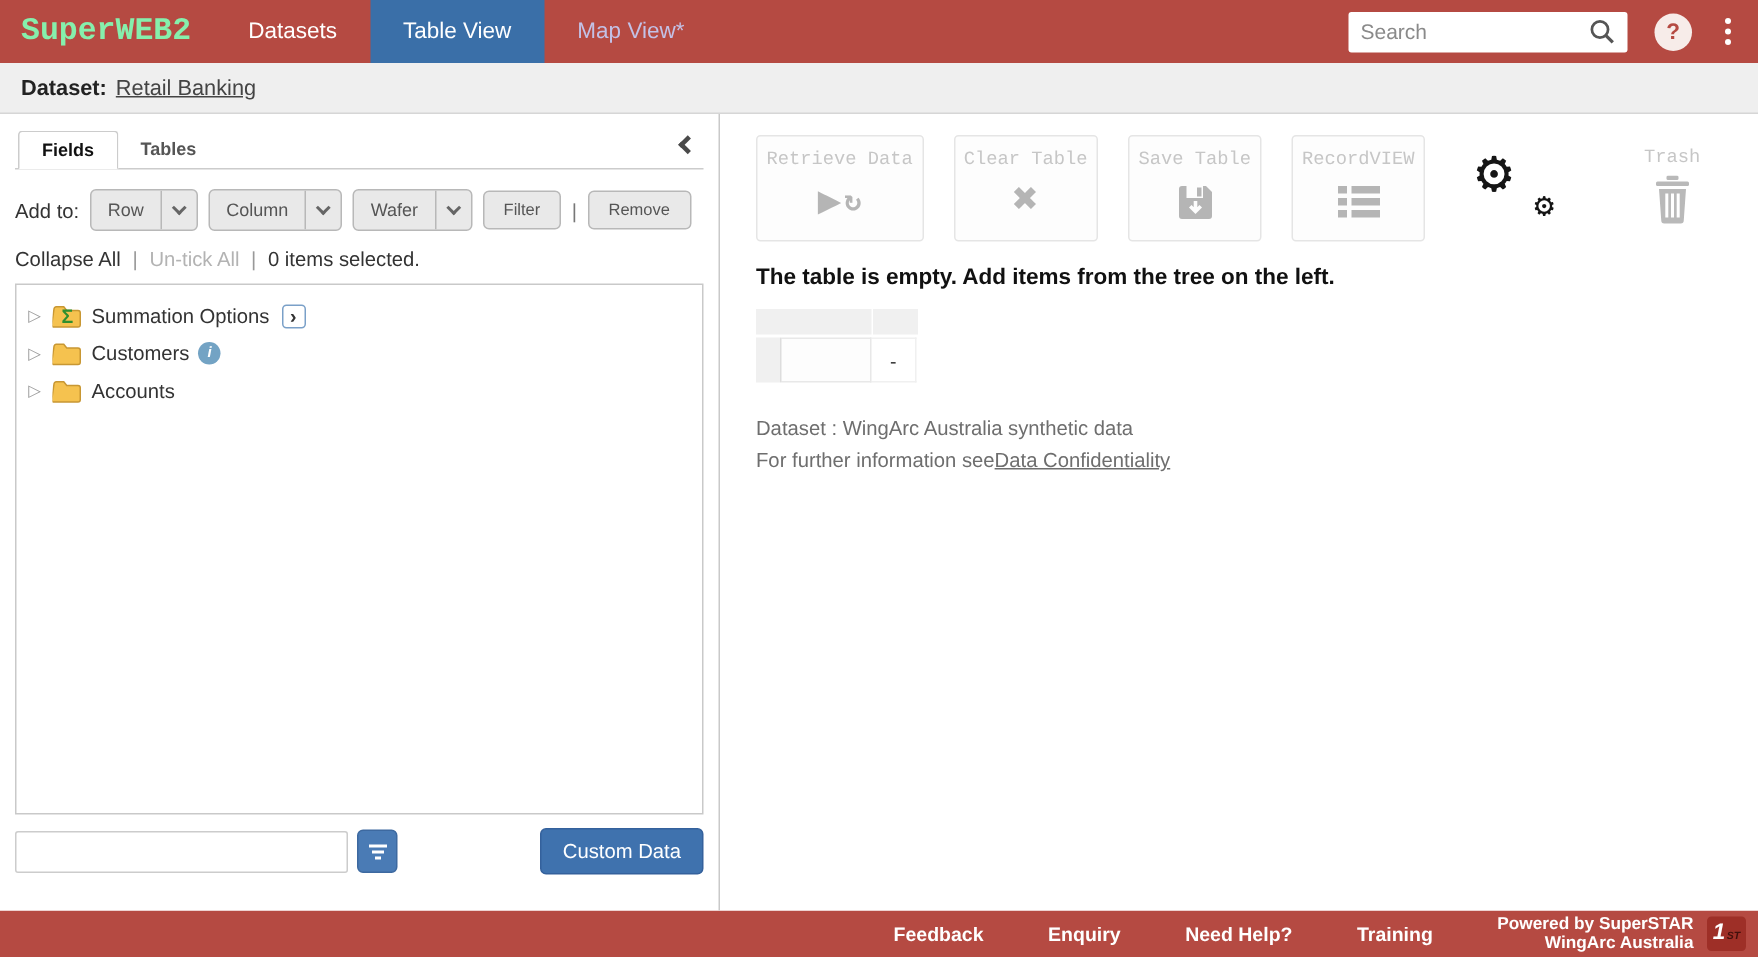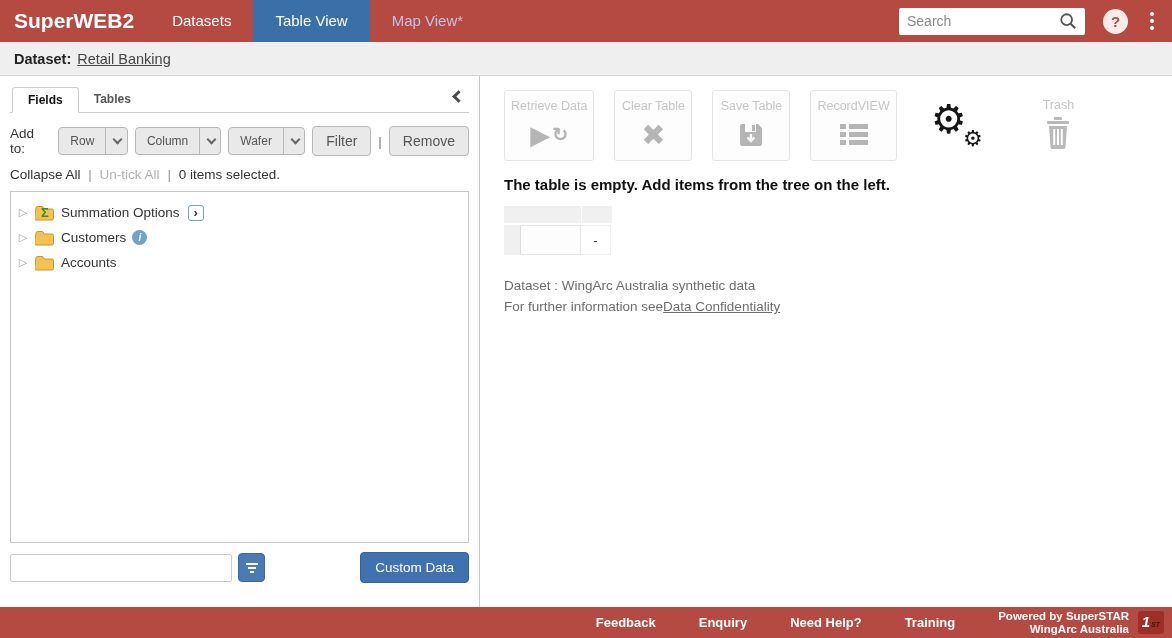--- a/index.html
+++ b/index.html
@@ -1,21 +1,21 @@
 <!DOCTYPE html>
 <html><head>
 <meta charset="utf-8">
 <style>
   * { box-sizing: border-box; margin: 0; padding: 0; }
   html,body { width:1172px; height:638px; overflow:hidden; }
   body { font-family:"Liberation Sans", sans-serif; background:#fff; }
 
   
   .navbar { height:42px; background:#b54a42; display:flex; align-items:center; }
-  .brand { color:#ffffff; font-weight:bold; font-size:21px; padding:0 16px 0 14px; }
+  .brand { color:#86efac; font-weight:bold; font-size:21px; padding:0 16px 0 14px;font-family:Liberation Mono, monospace; }
   .nav-item { color:#fff; font-size:15px; line-height:42px; padding:0 22px; height:42px; cursor:pointer; }
   .nav-item.active { background:#3a6fa8; }
   .nav-item.starred { color:#c3c1e6; }
   .searchbox { margin-left:auto; width:186px; height:27px; background:#fff; border-radius:2px; display:flex; align-items:center; padding:0 8px; }
   .searchbox input { flex:1; border:0; outline:0; font-size:14px; color:#333; font-family:"Liberation Sans", sans-serif; min-width:0; }
   .searchbox input::placeholder { color:#8a8a8a; }
   .help-btn { width:25px; height:25px; border-radius:50%; background:#f7ece9; color:#b54a42; font-weight:bold; font-size:15px; display:flex; align-items:center; justify-content:center; margin-left:18px; cursor:pointer; }
   .kebab { display:flex; flex-direction:column; gap:3px; margin:0 18px 0 22px; cursor:pointer; }
   .kebab i { width:4px; height:4px; border-radius:50%; background:#fff; }
 
@@ -30,21 +30,21 @@
   .tabs { margin:11px 10px 0; border-bottom:1px solid #ccc; display:flex; padding-left:2px; }
   .tab { font-size:12px; font-weight:bold; color:#555; padding:5px 15px; margin-bottom:-1px; cursor:pointer; }
   .tab.active { color:#111; background:#fff; border:1px solid #ccc; border-bottom:1px solid #fff; border-radius:3px 3px 0 0; }
   .collapse-chevron { position:absolute; top:16px; right:16px; width:9px; height:9px; border-left:3px solid #4a4a4a; border-bottom:3px solid #4a4a4a; transform:rotate(45deg); cursor:pointer; }
 
   .addto { display:flex; align-items:center; margin:13px 10px 0; gap:7px; font-size:13.5px; color:#333; }
   .ddbtn { display:flex; align-items:stretch; border:1px solid #b8b8b8; border-radius:4px; background:#e9e9e9; color:#555; cursor:pointer; overflow:hidden; }
   .ddbtn .lbl { padding:6px 11px; font-size:12px; }
   .ddbtn .caret { border-left:1px solid #b8b8b8; padding:0 8px; display:flex; align-items:center; }
   .chev-down { width:7px; height:7px; border-right:2px solid #666; border-bottom:2px solid #666; transform:rotate(45deg); margin-top:-3px; }
-  .btn { border:1px solid #b8b8b8; border-radius:4px; background:#e9e9e9; color:#555; font-size:14px; padding:6px 13px; cursor:pointer; font-family:"Liberation Sans", sans-serif; }
+  .btn { border:1px solid #b8b8b8; border-radius:4px; background:#e9e9e9; color:#555; font-size:11px; padding:6px 13px; cursor:pointer; font-family:"Liberation Sans", sans-serif; }
   .pipe { color:#777; }
 
   .linksrow { margin:11px 10px 0; font-size:13.5px; color:#333; }
   .linksrow .sep { color:#999; margin:0 4px; }
   .link-dark { color:#333; cursor:pointer; }
   .link-disabled { color:#b3b3b3; }
 
   .treebox { flex:1; margin:9px 10px 0; border:1px solid #c9c9c9; padding:8px 6px; overflow:auto; }
   .tree-item { display:flex; align-items:center; height:25px; font-size:13.5px; color:#333; gap:6px; cursor:pointer; }
   .expander { color:#9a9a9a; font-size:11px; width:12px; text-align:center; }
@@ -55,21 +55,21 @@
 
   .filterrow { margin:9px 10px 24px; display:flex; align-items:center; }
   .filter-input { width:222px; height:28px; border:1px solid #ccc; border-radius:2px; padding:0 6px; font-size:13px; outline:none; font-family:"Liberation Sans", sans-serif; }
   .funnel-btn { width:27px; height:29px; background:#4a7bb5; border:1px solid #3d69a0; border-radius:4px; margin-left:6px; display:flex; flex-direction:column; align-items:center; justify-content:center; gap:2px; cursor:pointer; }
   .funnel-btn i { height:2px; background:#fff; display:block; }
   .funnel-btn i:nth-child(1){ width:12px; } .funnel-btn i:nth-child(2){ width:8px; } .funnel-btn i:nth-child(3){ width:4px; }
   .custom-btn { margin-left:auto; background:#3f72ae; border:1px solid #34619c; color:#fff; font-size:13.5px; padding:7px 14px; border-radius:4px; cursor:pointer; font-family:"Liberation Sans", sans-serif; }
 
   
   .right { flex:1; padding:14px 0 0 24px; background:#fff; }
-  .toolbar { display:flex; align-items:flex-start; }
+  .toolbar { display:flex; align-items:flex-start;font-family:Liberation Mono, monospace; }
   .tool-btn { min-width:78px; height:71px; border:1px solid #e5e5e5; border-radius:3px; background:#fdfdfd; display:flex; flex-direction:column; align-items:center; padding:8px 6px 0; margin-right:20px; cursor:default; }
   .tool-btn .tlabel { font-size:12.5px; color:#c6c6c6; white-space:nowrap; }
   .tool-btn .ticon { margin-top:4px; color:#b5b5b5; display:flex; align-items:center; justify-content:center; height:36px; gap:2px; }
   .g-play { font-size:26px; line-height:30px; }
   .g-refresh { font-size:19px; font-weight:bold; line-height:22px; }
   .g-clear { font-size:29px; line-height:32px; }
   .gear-btn { position:relative; width:54px; height:50px; margin:10px 10px 0 14px; color:#151515; cursor:pointer; }
   .gear-big { font-size:40px; line-height:42px; position:absolute; left:0; top:-2px; }
   .gear-small { font-size:22px; line-height:22px; position:absolute; right:2px; bottom:0; }
   .trash-btn { margin-left:48px; display:flex; flex-direction:column; align-items:center; padding-top:8px; cursor:default; }

